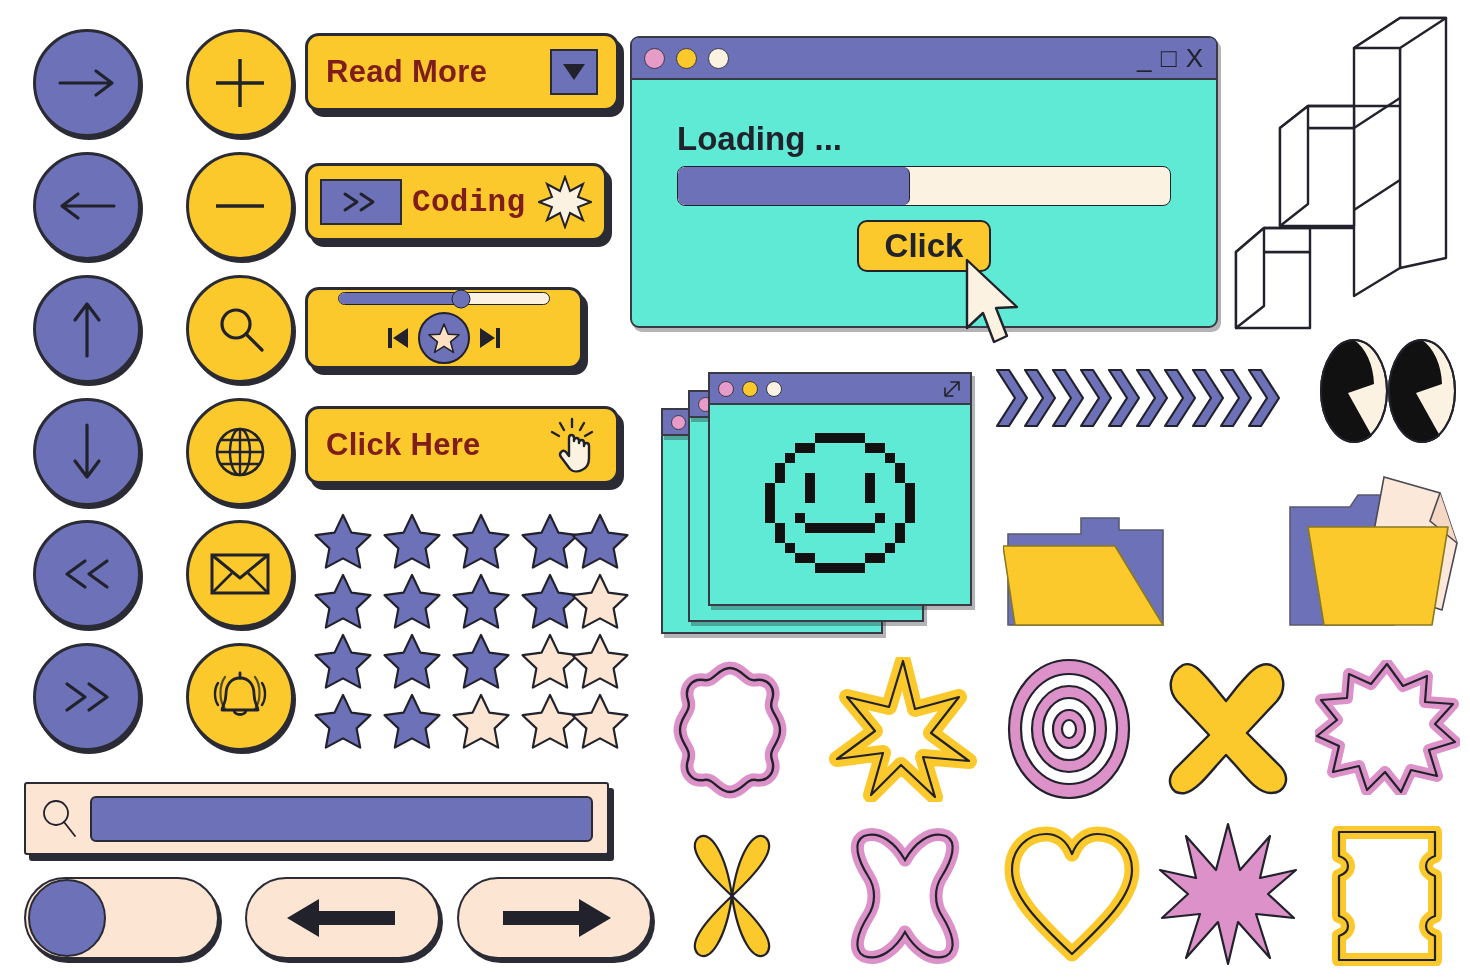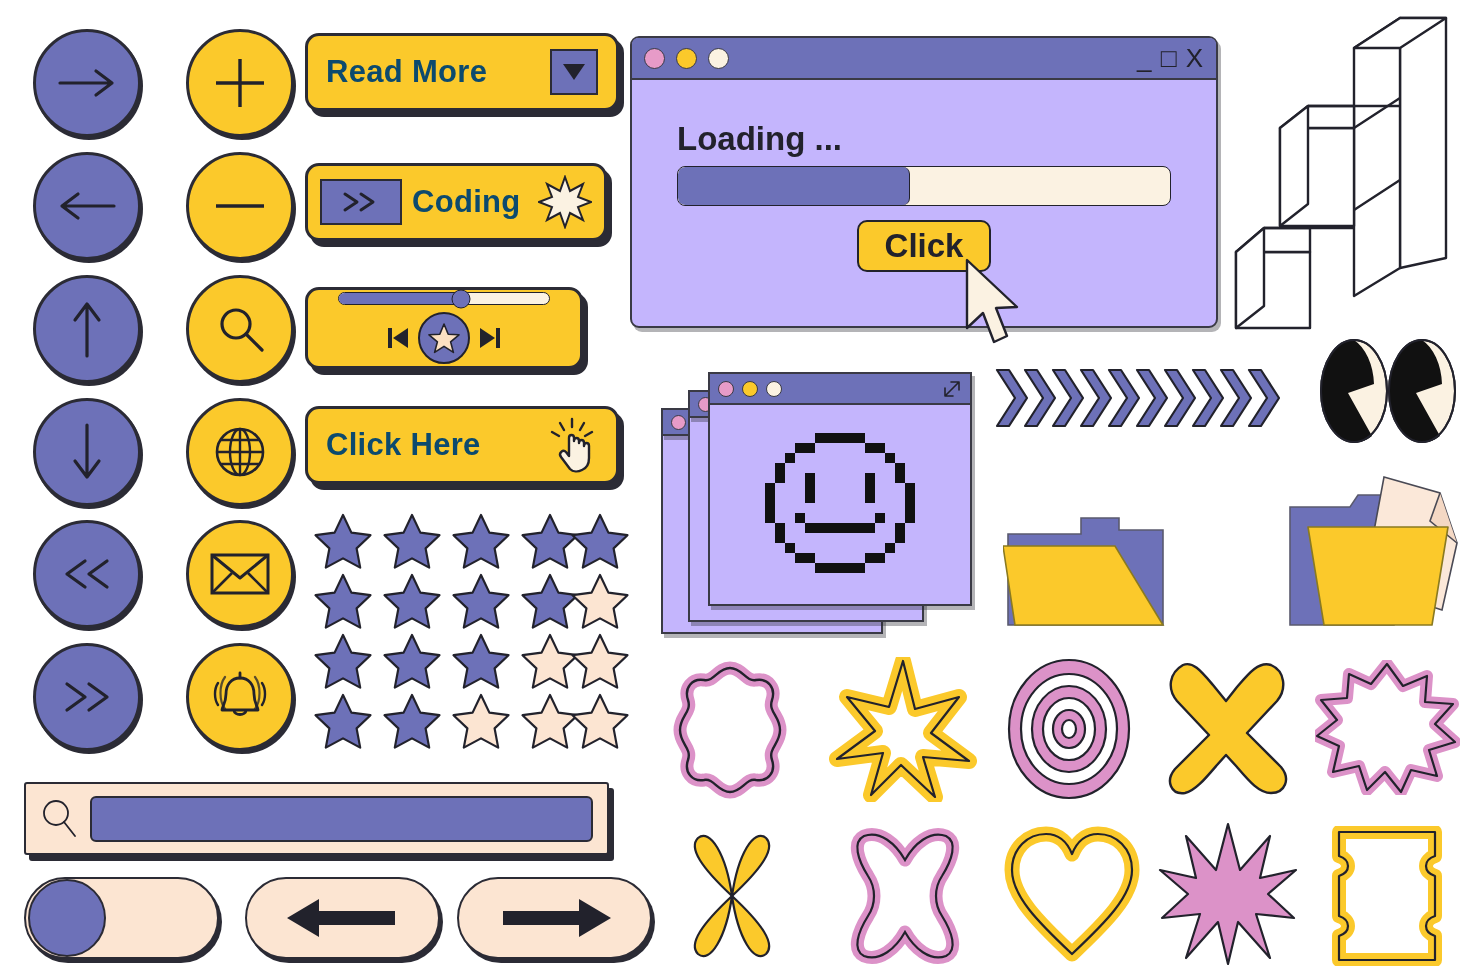--- a/index.html
+++ b/index.html
@@ -8,24 +8,24 @@
   .abs{position:absolute;}
   
   .rbtn{width:102px;height:102px;border-radius:50%;border:3px solid #2b2b35;
         box-shadow:2px 3px 0 #2b2b35;display:flex;align-items:center;justify-content:center;}
   .rbtn.purple{background:#6D71B8;}
   .rbtn.yellow{background:#FBC92B;}
   .rbtn svg{display:block;}
   
   .pill{border:3px solid #2b2b35;border-radius:14px;background:#FBC92B;
         box-shadow:5px 6px 0 #2b2b35;display:flex;align-items:center;}
-  .pill .ptxt{font-weight:bold;color:#0c4a6e;letter-spacing:.3px;}
+  .pill .ptxt{font-weight:bold;color:#7f1d1d;letter-spacing:.3px;}
   .chipbox{background:#6D71B8;border:2px solid #2b2b35;}
   
-  .win{border:2px solid #3a3a45;background:#c4b5fd;box-shadow:3px 4px 0 rgba(40,40,50,.35);}
+  .win{border:2px solid #3a3a45;background:#5eead4;box-shadow:3px 4px 0 rgba(40,40,50,.35);}
   .winbar{background:#6D71B8;border-bottom:2px solid #3a3a45;display:flex;align-items:center;
           padding:0 12px;box-sizing:border-box;}
   .dot{width:19px;height:19px;border-radius:50%;border:1.6px solid #3a3a45;margin-right:11px;}
   .dot.pink{background:#E79BC8;}
   .dot.yel{background:#FBC92B;}
   .dot.cream{background:#FBF2E2;}
   .winctl{margin-left:auto;color:#22222c;font-size:26px;letter-spacing:1px;line-height:1;}
   .searchbar{background:#FCE5D2;border:2.5px solid #2b2b35;box-shadow:5px 6px 0 #2b2b35;
              display:flex;align-items:center;box-sizing:border-box;}
   .searchfield{background:#6D71B8;border:2px solid #2b2b35;border-radius:6px;flex:1;}
@@ -122,21 +122,21 @@
 
 <div class="abs pill" style="left:305px;top:33px;width:272px;height:72px;padding:0 18px;justify-content:space-between;">
   <span class="ptxt" style="font-size:31px;">Read More</span>
   <span class="chipbox" style="width:44px;height:42px;display:flex;align-items:center;justify-content:center;">
     <svg width="26" height="20" viewBox="0 0 26 20">
       <polygon points="2,2 24,2 13,18" fill="#22222c"></polygon>
     </svg>
   </span>
 </div>
 
-<div class="abs pill" style="left:305px;top:163px;width:272px;height:72px;padding:0 12px;gap:10px;">
+<div class="abs pill" style="left:305px;top:163px;width:272px;height:72px;padding:0 12px;gap:10px;font-family:Liberation Mono, monospace;">
   <span class="chipbox" style="width:78px;height:42px;display:flex;align-items:center;justify-content:center;">
     <svg width="44" height="24" viewBox="0 0 44 24">
       <path d="M6 4 L18 12 L6 20 M22 4 L34 12 L22 20" fill="none" stroke="#22222c" stroke-width="3" stroke-linecap="round" stroke-linejoin="round"></path>
     </svg>
   </span>
   <span class="ptxt" style="font-size:31px;">Coding</span>
   <svg width="54" height="54" viewBox="0 0 54 54" style="margin-left:auto;">
     <polygon points="27,2 32,16 45,9 40,22 53,27 40,32 45,45 32,38 27,52 22,38 9,45 14,32 1,27 14,22 9,9 22,16" fill="#FBF2E2" stroke="#22222c" stroke-width="2"></polygon>
   </svg>
 </div>

